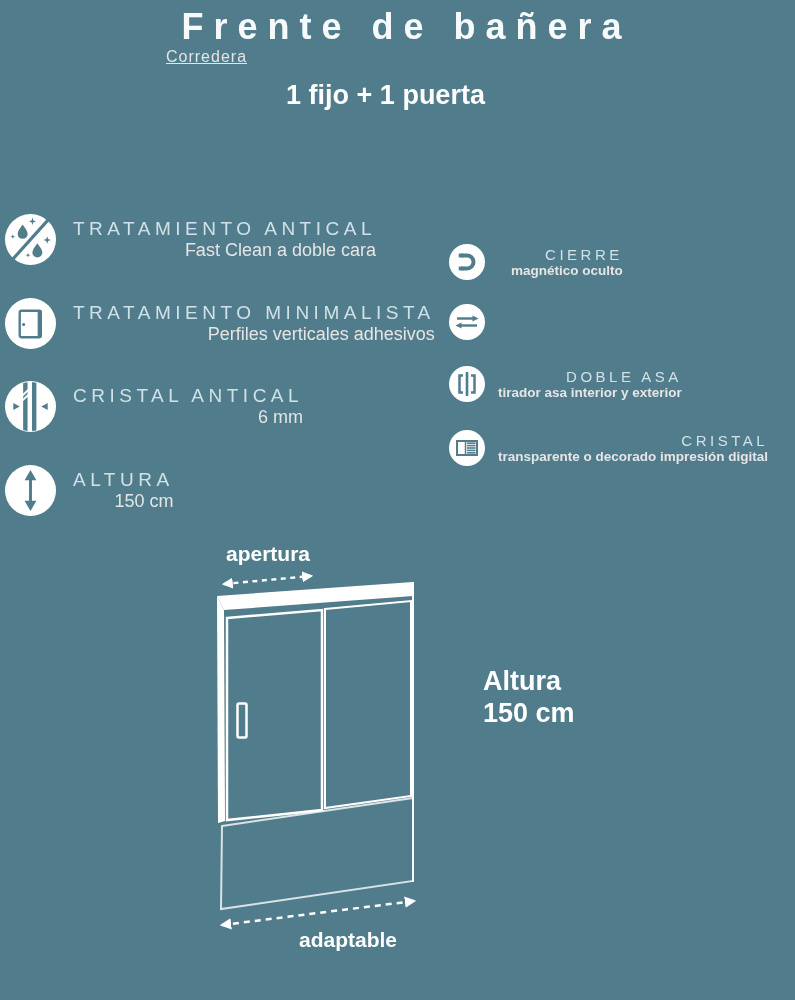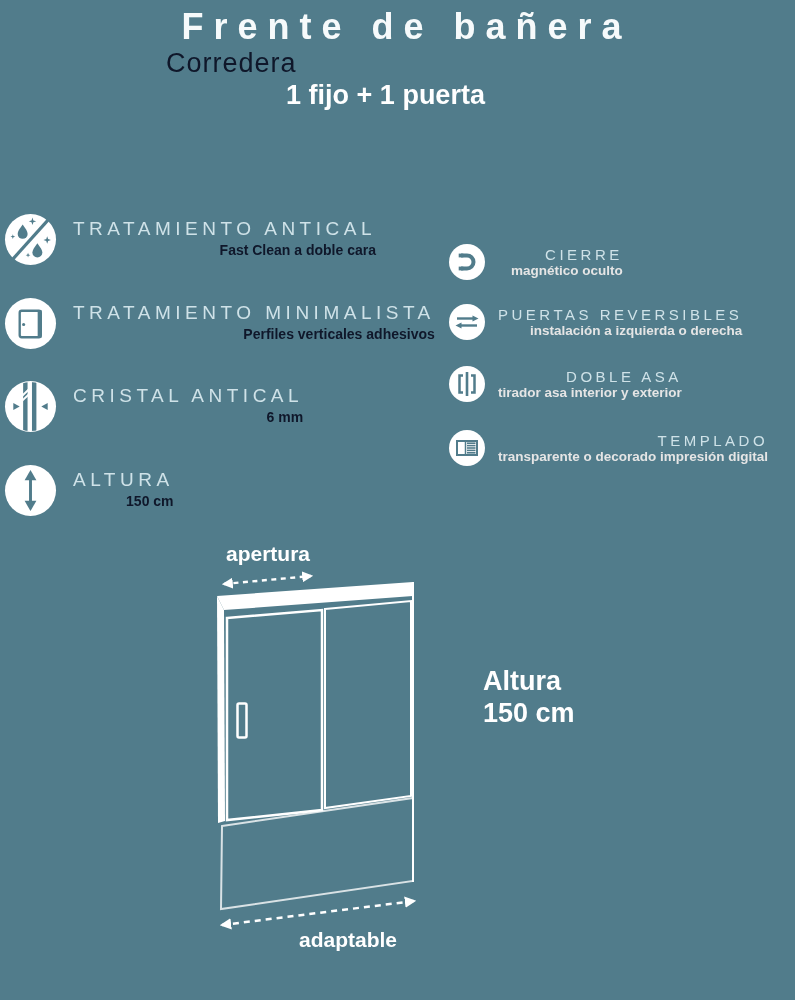--- a/index.html
+++ b/index.html
@@ -15,34 +15,34 @@
 
   
   .title{
     position:absolute;top:6px;left:0;width:795px;
     text-align:center;box-sizing:border-box;padding-left:18px;
     font-size:36px;font-weight:bold;letter-spacing:10px;
     color:#F6FAFB;white-space:nowrap;
   }
   .subtitle{
     position:absolute;top:48px;left:166px;
-    font-size:27px;font-weight:400;letter-spacing:1px;color:#0f172a;
+    font-size:16px;font-weight:400;letter-spacing:1px;color:#e5e5e5;text-decoration:underline;
   }
   .tagline{
     position:absolute;top:80px;left:-12px;width:795px;
     text-align:center;font-size:27px;font-weight:bold;color:#FFFFFF;
   }
 
   
   .feature{position:absolute;display:flex;align-items:center;}
   .feature .txt{display:flex;flex-direction:column;text-align:right;}
   .fL .icon-wrap{width:53px;height:53px;flex:0 0 53px;margin-right:16px;}
   .fR .icon-wrap{width:38px;height:38px;flex:0 0 38px;margin-right:12px;}
   .fL .f-title{font-size:19px;font-weight:400;letter-spacing:4.5px;color:#CFE2E8;line-height:22px;white-space:nowrap;}
-  .fL .f-sub{font-size:14px;font-weight:bold;color:#0f172a;line-height:21px;white-space:nowrap;}
+  .fL .f-sub{font-size:18px;font-weight:normal;color:#e5e5e5;line-height:21px;white-space:nowrap;}
   .fR .f-title{font-size:15px;font-weight:400;letter-spacing:3.5px;color:#CFE2E8;line-height:17px;white-space:nowrap;}
   .fR .f-sub{font-size:13.5px;font-weight:bold;color:#e5e5e5;line-height:16px;white-space:nowrap;}
   .icon-wrap svg{display:block;width:100%;height:100%;}
 
   
   .diagram{position:absolute;left:180px;top:530px;width:440px;height:440px;}
   .svgtxt{font-family:"Liberation Sans",sans-serif;font-weight:bold;fill:#FFFFFF;}
 </style>
 </head>
 <body>
@@ -147,24 +147,20 @@
   <div class="feature fR" style="left:448px;top:303px;">
     <span class="icon-wrap">
       <svg viewBox="0 0 38 38">
         <circle cx="19" cy="19" r="18" fill="#FFFFFF"></circle>
         <line x1="9" y1="15.5" x2="25" y2="15.5" stroke="#517C8B" stroke-width="2.4"></line>
         <polygon points="30.5,15.5 24.5,12.6 24.5,18.4" fill="#517C8B"></polygon>
         <line x1="29" y1="22.5" x2="13" y2="22.5" stroke="#517C8B" stroke-width="2.4"></line>
         <polygon points="7.5,22.5 13.5,19.6 13.5,25.4" fill="#517C8B"></polygon>
       </svg>
     </span>
-    <span class="txt">
-      <span class="f-title">PUERTAS REVERSIBLES</span>
-      <span class="f-sub">instalación a izquierda o derecha</span>
-    </span>
   </div>
 
   <div class="feature fR" style="left:448px;top:365px;">
     <span class="icon-wrap">
       <svg viewBox="0 0 38 38">
         <circle cx="19" cy="19" r="18" fill="#FFFFFF"></circle>
         <rect x="17.7" y="7" width="2.6" height="24" fill="#517C8B"></rect>
         <path d="M15,10.5 h-3.5 v17 h3.5" fill="none" stroke="#517C8B" stroke-width="2.5"></path>
         <path d="M23,10.5 h3.5 v17 h-3.5" fill="none" stroke="#517C8B" stroke-width="2.5"></path>
       </svg>
@@ -184,21 +180,21 @@
         <g stroke="#517C8B" stroke-width="1.6">
           <line x1="19" y1="14.2" x2="27.5" y2="14.2"></line>
           <line x1="19" y1="16.6" x2="27.5" y2="16.6"></line>
           <line x1="19" y1="19" x2="27.5" y2="19"></line>
           <line x1="19" y1="21.4" x2="27.5" y2="21.4"></line>
           <line x1="19" y1="23.8" x2="27.5" y2="23.8"></line>
         </g>
       </svg>
     </span>
     <span class="txt">
-      <span class="f-title">TEMPLADO</span>
+      <span class="f-title">CRISTAL</span>
       <span class="f-sub">transparente o decorado impresión digital</span>
     </span>
   </div>
 
   <div class="diagram">
     <svg viewBox="0 0 440 440" width="440" height="440">
       <defs>
         <marker id="ah" viewBox="0 0 10 10" refX="8" refY="5" markerWidth="4.6" markerHeight="4.6" orient="auto-start-reverse">
           <path d="M0,0 L10,5 L0,10 z" fill="#FFFFFF"></path>
         </marker>

